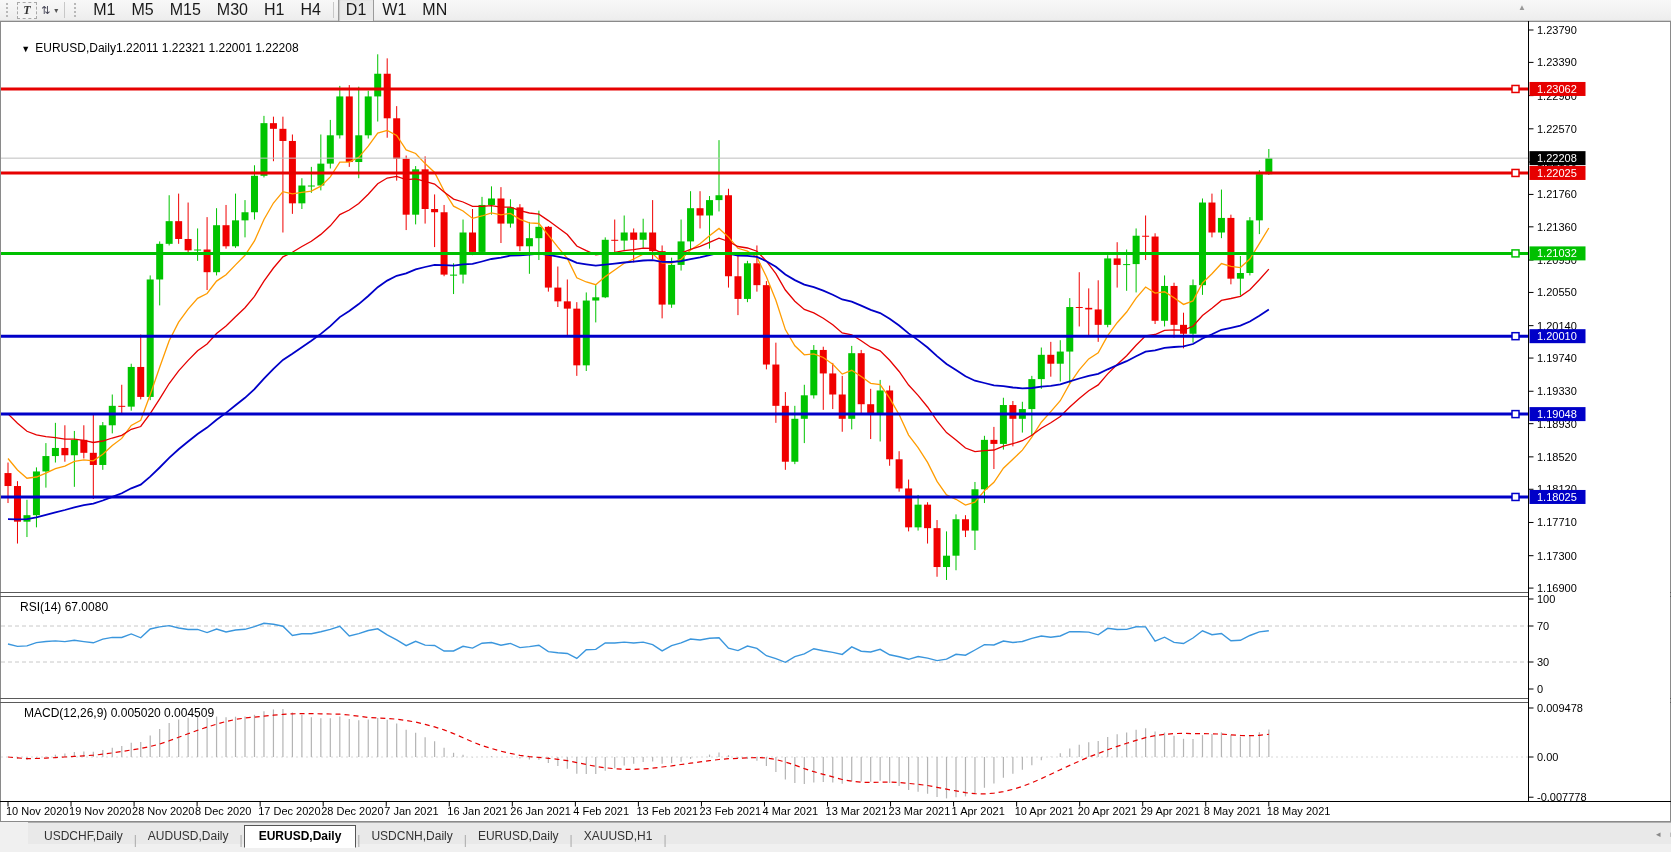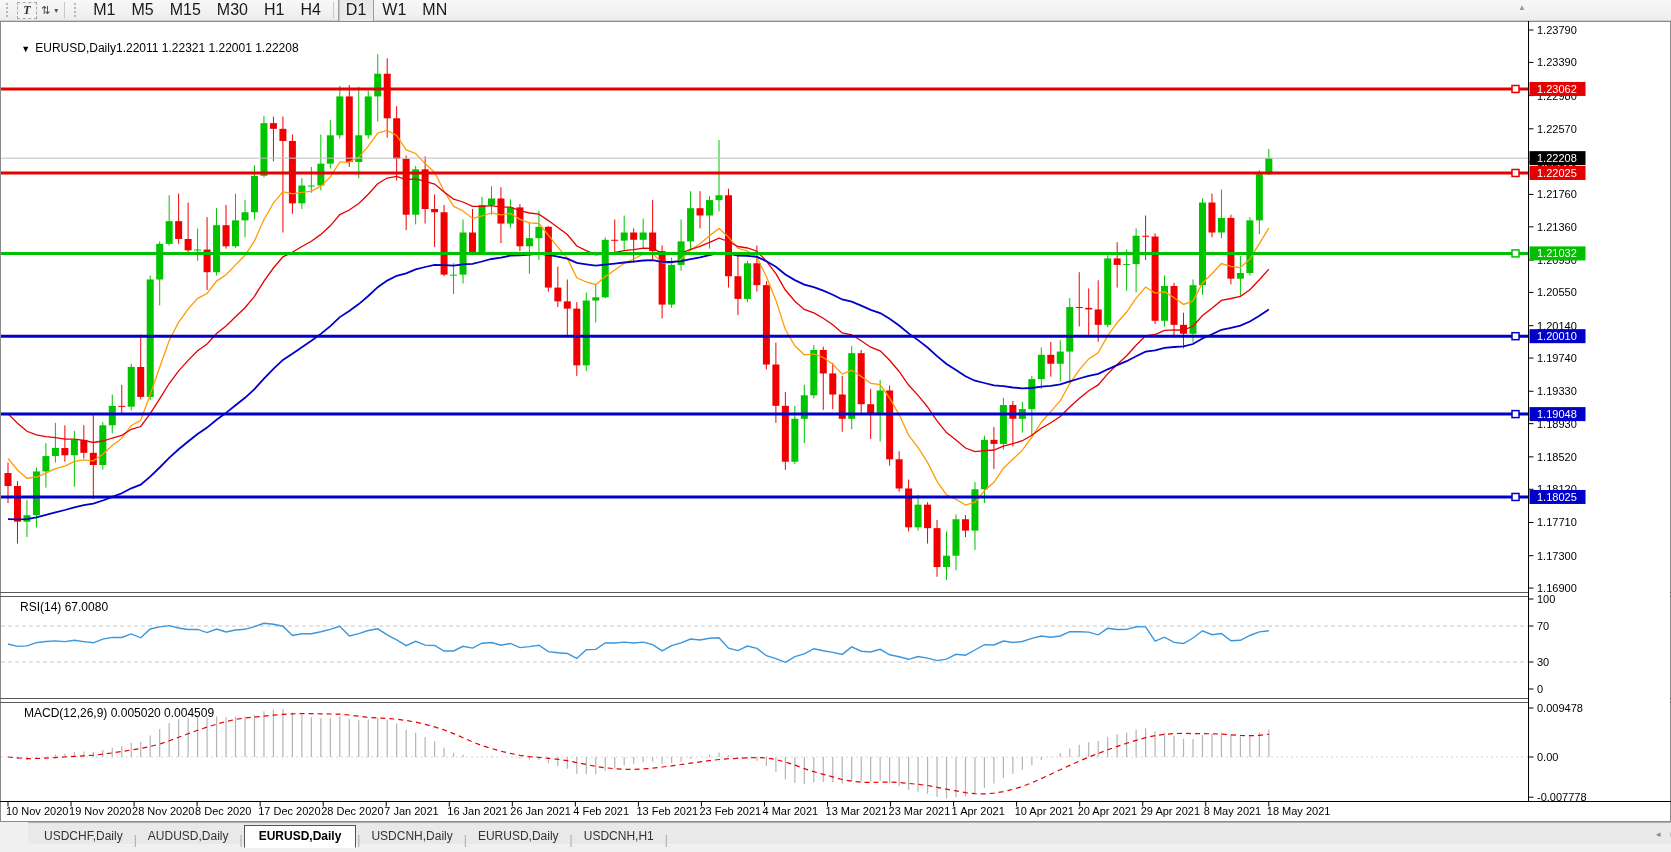--- a/index.html
+++ b/index.html
@@ -642,19 +642,19 @@
       <div class="tab">USDCHF,Daily</div>
       <span class="tabsep">|</span>
       <div class="tab">AUDUSD,Daily</div>
       <span class="tabsep">|</span>
       <div class="tab active">EURUSD,Daily</div>
       <span class="tabsep">|</span>
       <div class="tab">USDCNH,Daily</div>
       <span class="tabsep">|</span>
       <div class="tab">EURUSD,Daily</div>
       <span class="tabsep">|</span>
-      <div class="tab">USDCNH,H1</div>
+      <div class="tab">XAUUSD,H1</div>
       <span class="tabsep">|</span>
     </div>
   <div id="tabnav">
     <span>◂</span><span>▸</span>
   </div>
 </div>
 
 </body></html>

